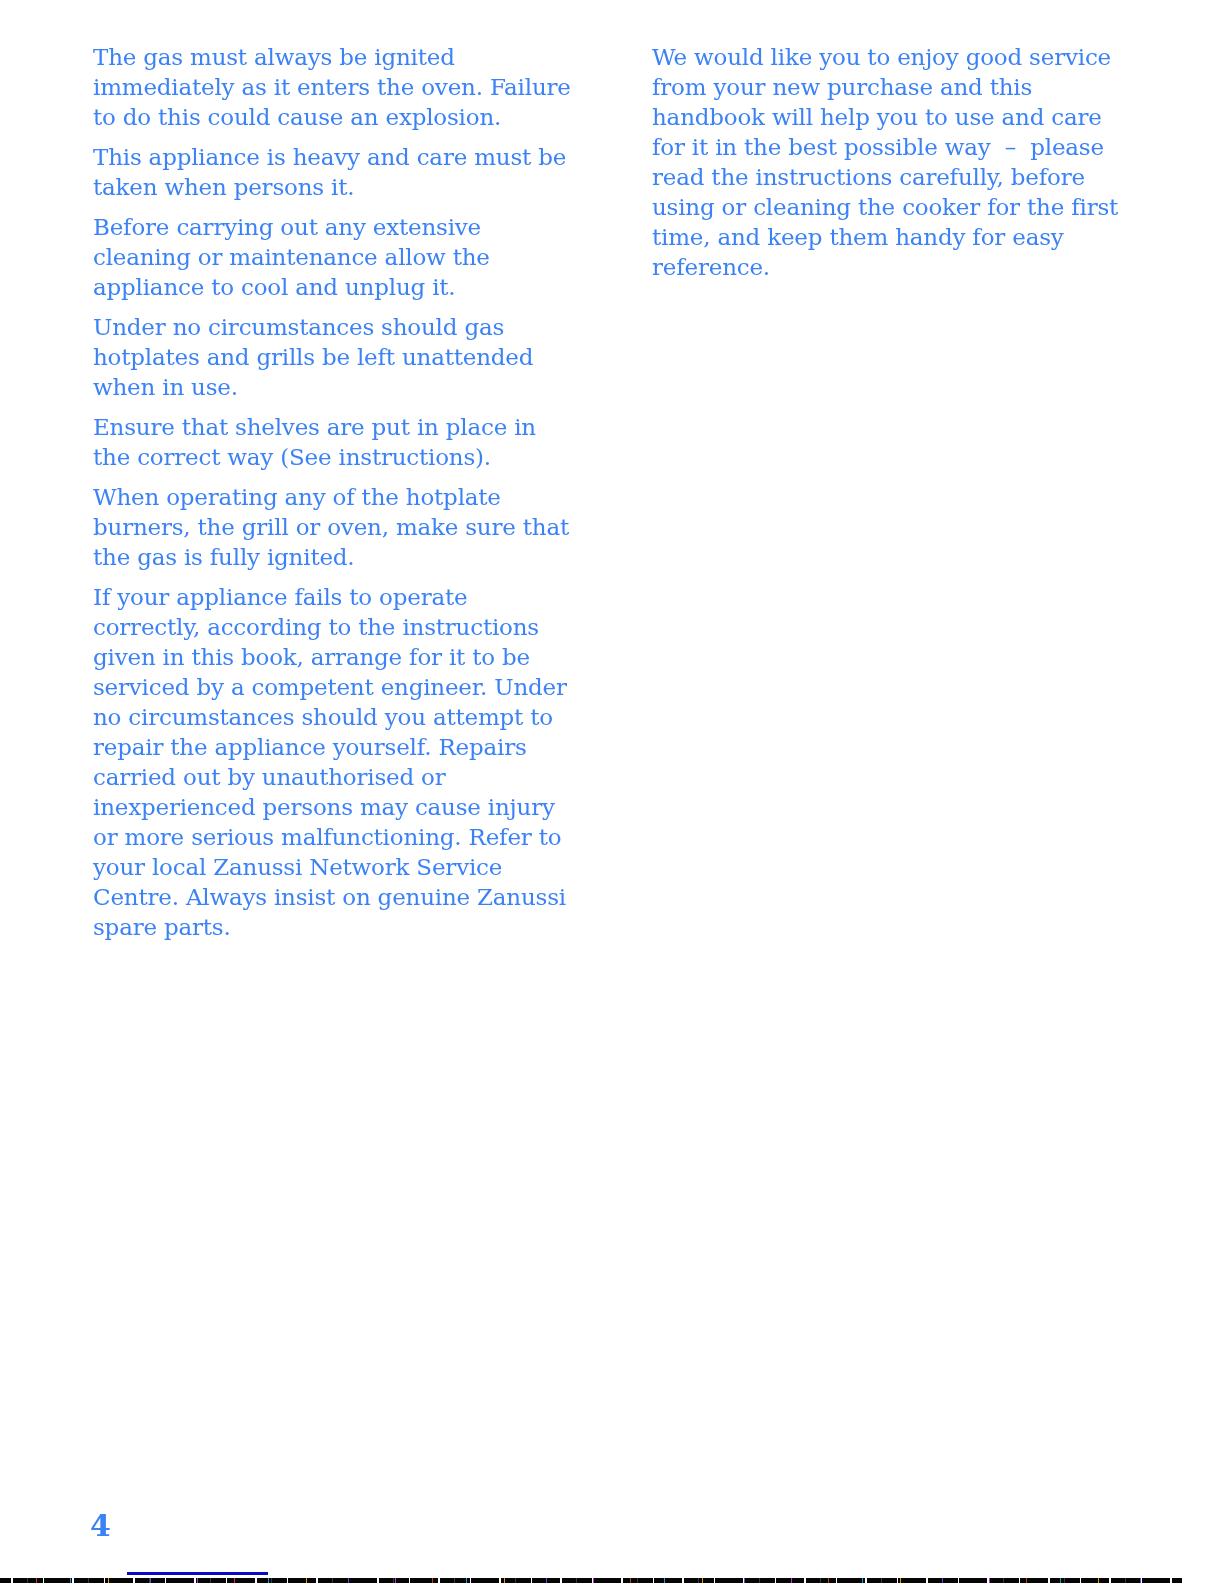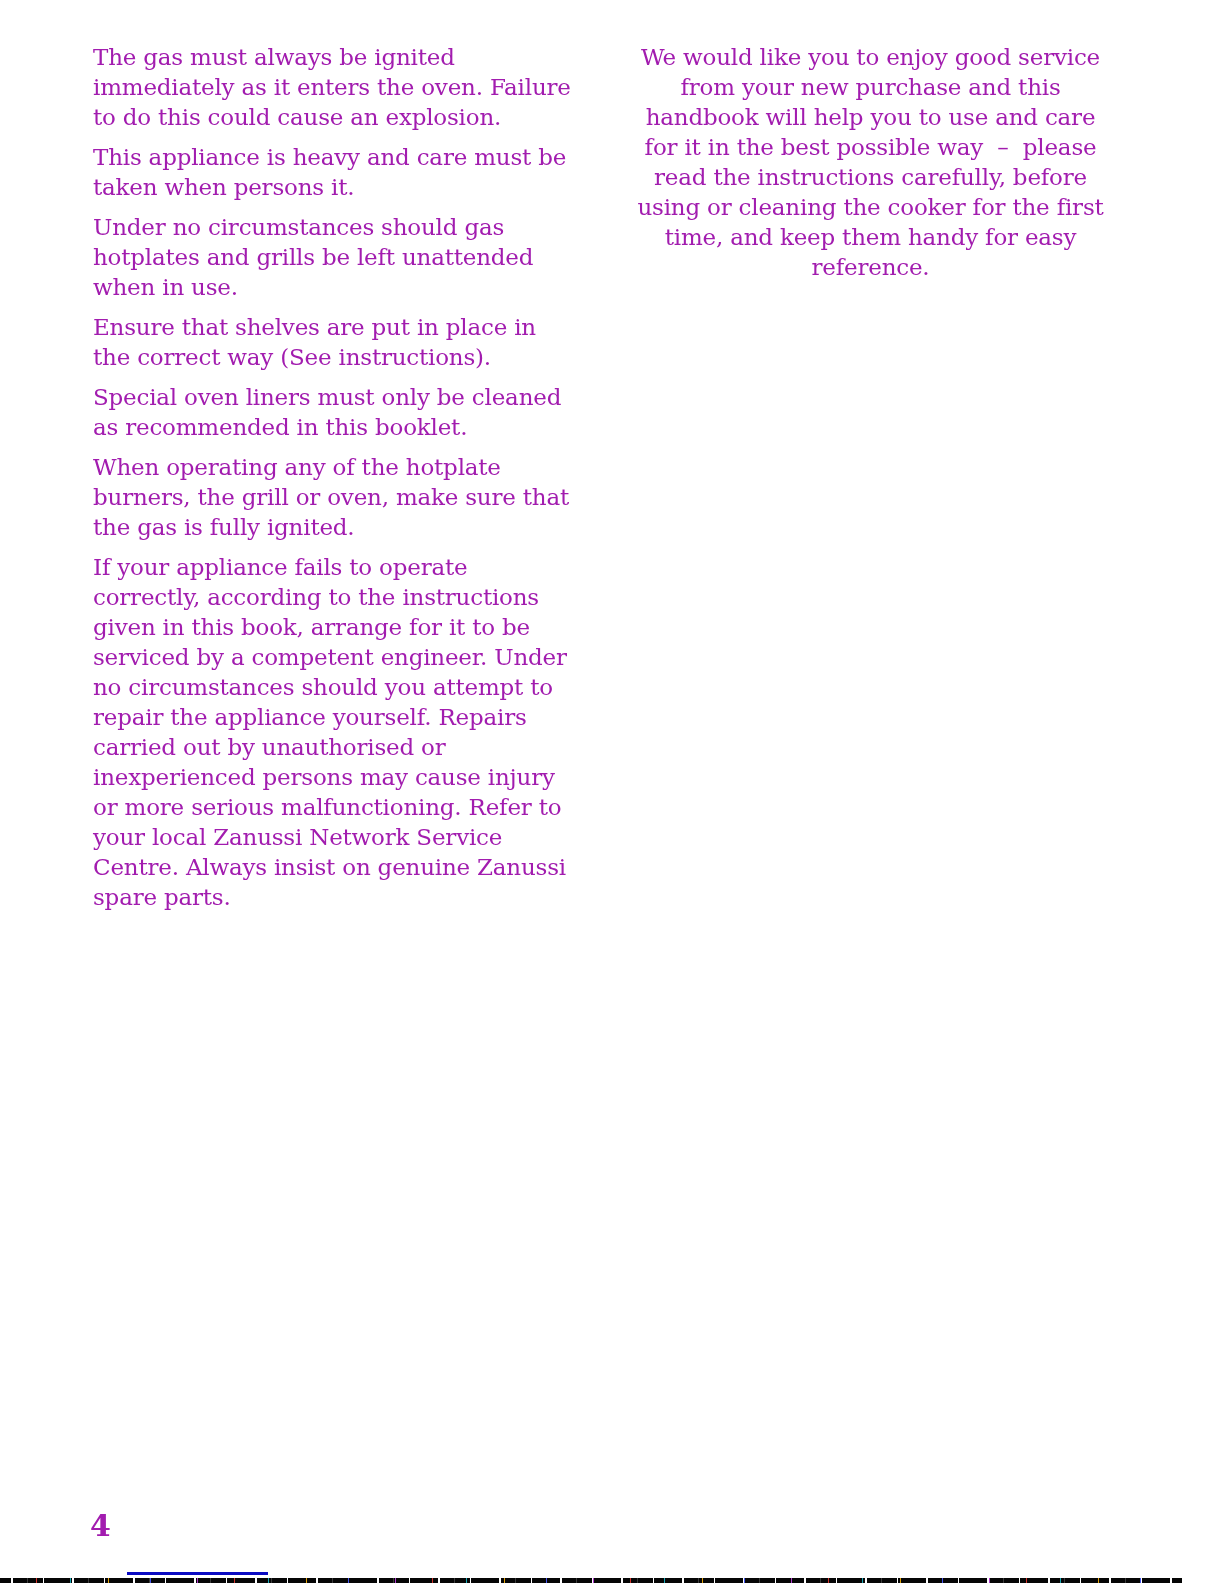--- a/index.html
+++ b/index.html
@@ -7,34 +7,33 @@
     padding: 0;
     background: #ffffff;
   }
   #page {
     position: relative;
     width: 1182px;
     height: 1585px;
     background: #ffffff;
     overflow: hidden;
     font-family: "DejaVu Serif", serif;
-    color: #a21caf;
+    color: #3b82f6;
   }
   .column {
     position: absolute;
     top: 42px;
   }
   #left-column {
     left: 93px;
     width: 505px;
   }
   #right-column {
-    left: 623px;
+    left: 652px;
     width: 495px;
-    text-align: center;
   }
   .para {
     margin: 0 0 10px 0;
     font-size: 23px;
     line-height: 30px;
     white-space: pre-wrap;
     letter-spacing: -0.2px;
   }
   #page-number {
     position: absolute;
@@ -75,27 +74,28 @@
 <body>
 
 <div id="page">
 
   <div id="left-column" class="column">
     <p class="para">The gas must always be ignited
 immediately as it enters the oven. Failure
 to do this could cause an explosion.</p>
     <p class="para">This appliance is heavy and care must be
 taken when persons it.</p>
+    <p class="para">Before carrying out any extensive
+cleaning or maintenance allow the
+appliance to cool and unplug it.</p>
     <p class="para">Under no circumstances should gas
 hotplates and grills be left unattended
 when in use.</p>
     <p class="para">Ensure that shelves are put in place in
 the correct way (See instructions).</p>
-    <p class="para">Special oven liners must only be cleaned
-as recommended in this booklet.</p>
     <p class="para">When operating any of the hotplate
 burners, the grill or oven, make sure that
 the gas is fully ignited.</p>
     <p class="para">If your appliance fails to operate
 correctly, according to the instructions
 given in this book, arrange for it to be
 serviced by a competent engineer. Under
 no circumstances should you attempt to
 repair the appliance yourself. Repairs
 carried out by unauthorised or

